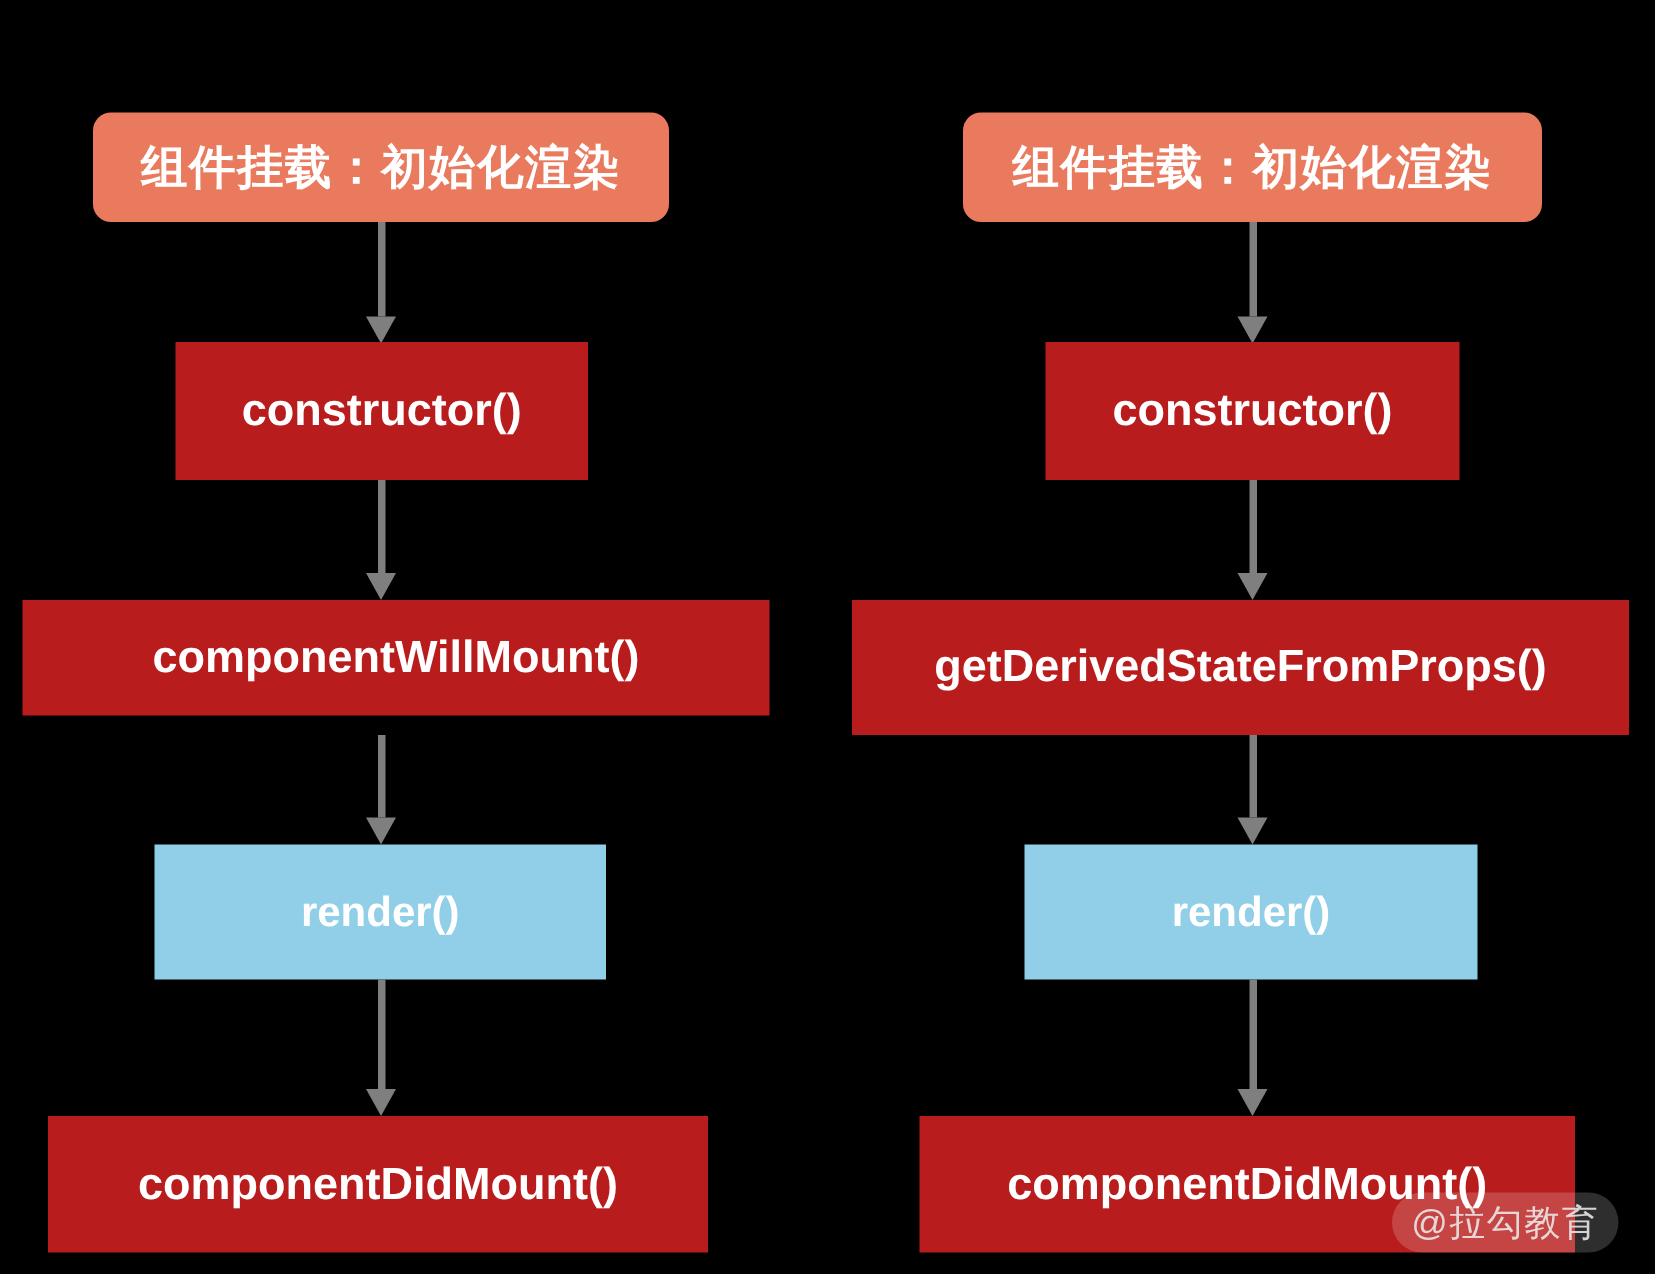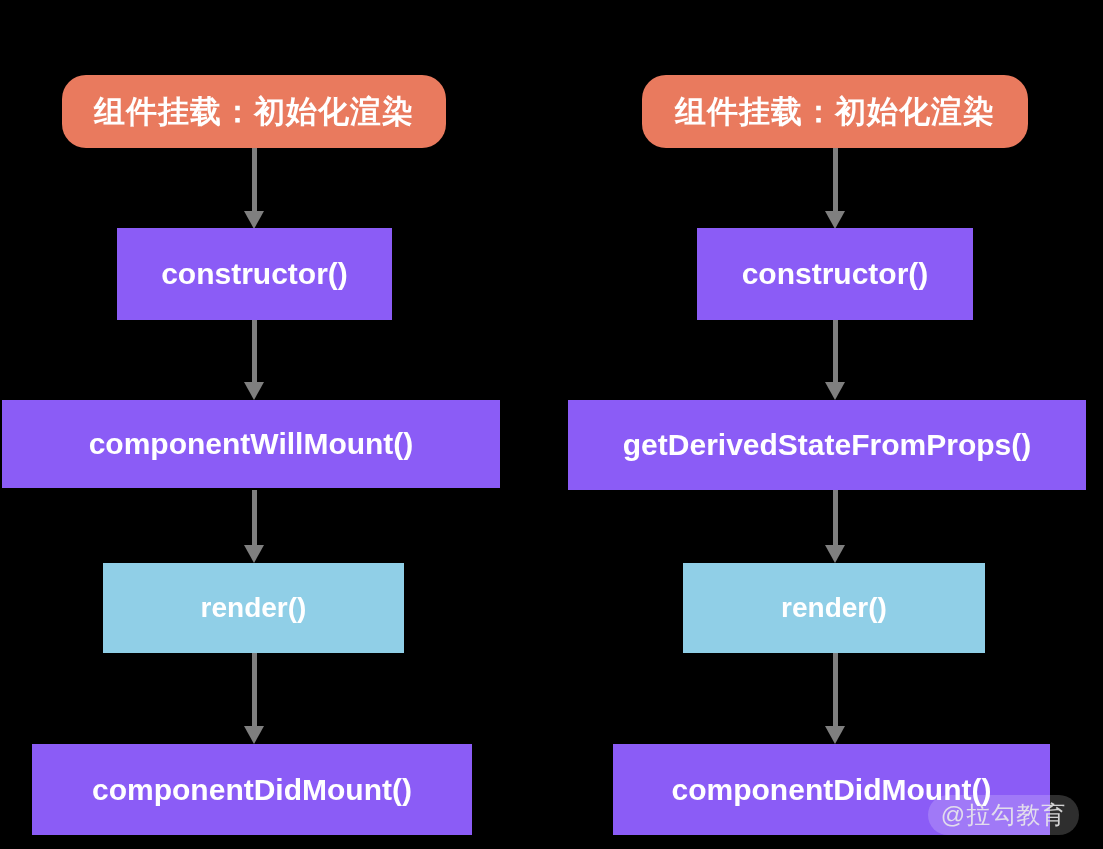--- a/index.html
+++ b/index.html
@@ -24,26 +24,26 @@
     display: flex;
     align-items: center;
     justify-content: center;
     color: #ffffff;
     font-weight: 700;
     text-align: center;
     box-sizing: border-box;
   }
   .node.start {
     background: #e97a5e;
-    border-radius: 24px;
+    border-radius: 12px;
     font-size: 31px;
     letter-spacing: 1px;
   }
   .node.lifecycle {
-    background: #8b5cf6;
+    background: #b91c1c;
     font-size: 30px;
   }
   .node.render {
     background: #90cfe7;
     font-size: 28px;
   }
   .arrow {
     position: absolute;
     width: 20px;
     display: flex;
@@ -97,21 +97,21 @@
 
     <div class="node lifecycle" style="left:117px; top:228px; width:275px; height:92px;">
       <span>constructor()</span>
     </div>
 
     <div class="arrow" style="left:244px; top:320px; height:80px;">
       <div class="shaft"></div>
       <div class="head"></div>
     </div>
 
-    <div class="node lifecycle" style="left:2px; top:400px; width:498px; height:88px;">
+    <div class="node lifecycle" style="left:15px; top:400px; width:498px; height:77px;">
       <span>componentWillMount()</span>
     </div>
 
     <div class="arrow" style="left:244px; top:490px; height:73px;">
       <div class="shaft"></div>
       <div class="head"></div>
     </div>
 
     <div class="node render" style="left:103px; top:563px; width:301px; height:90px;">
       <span>render()</span>

